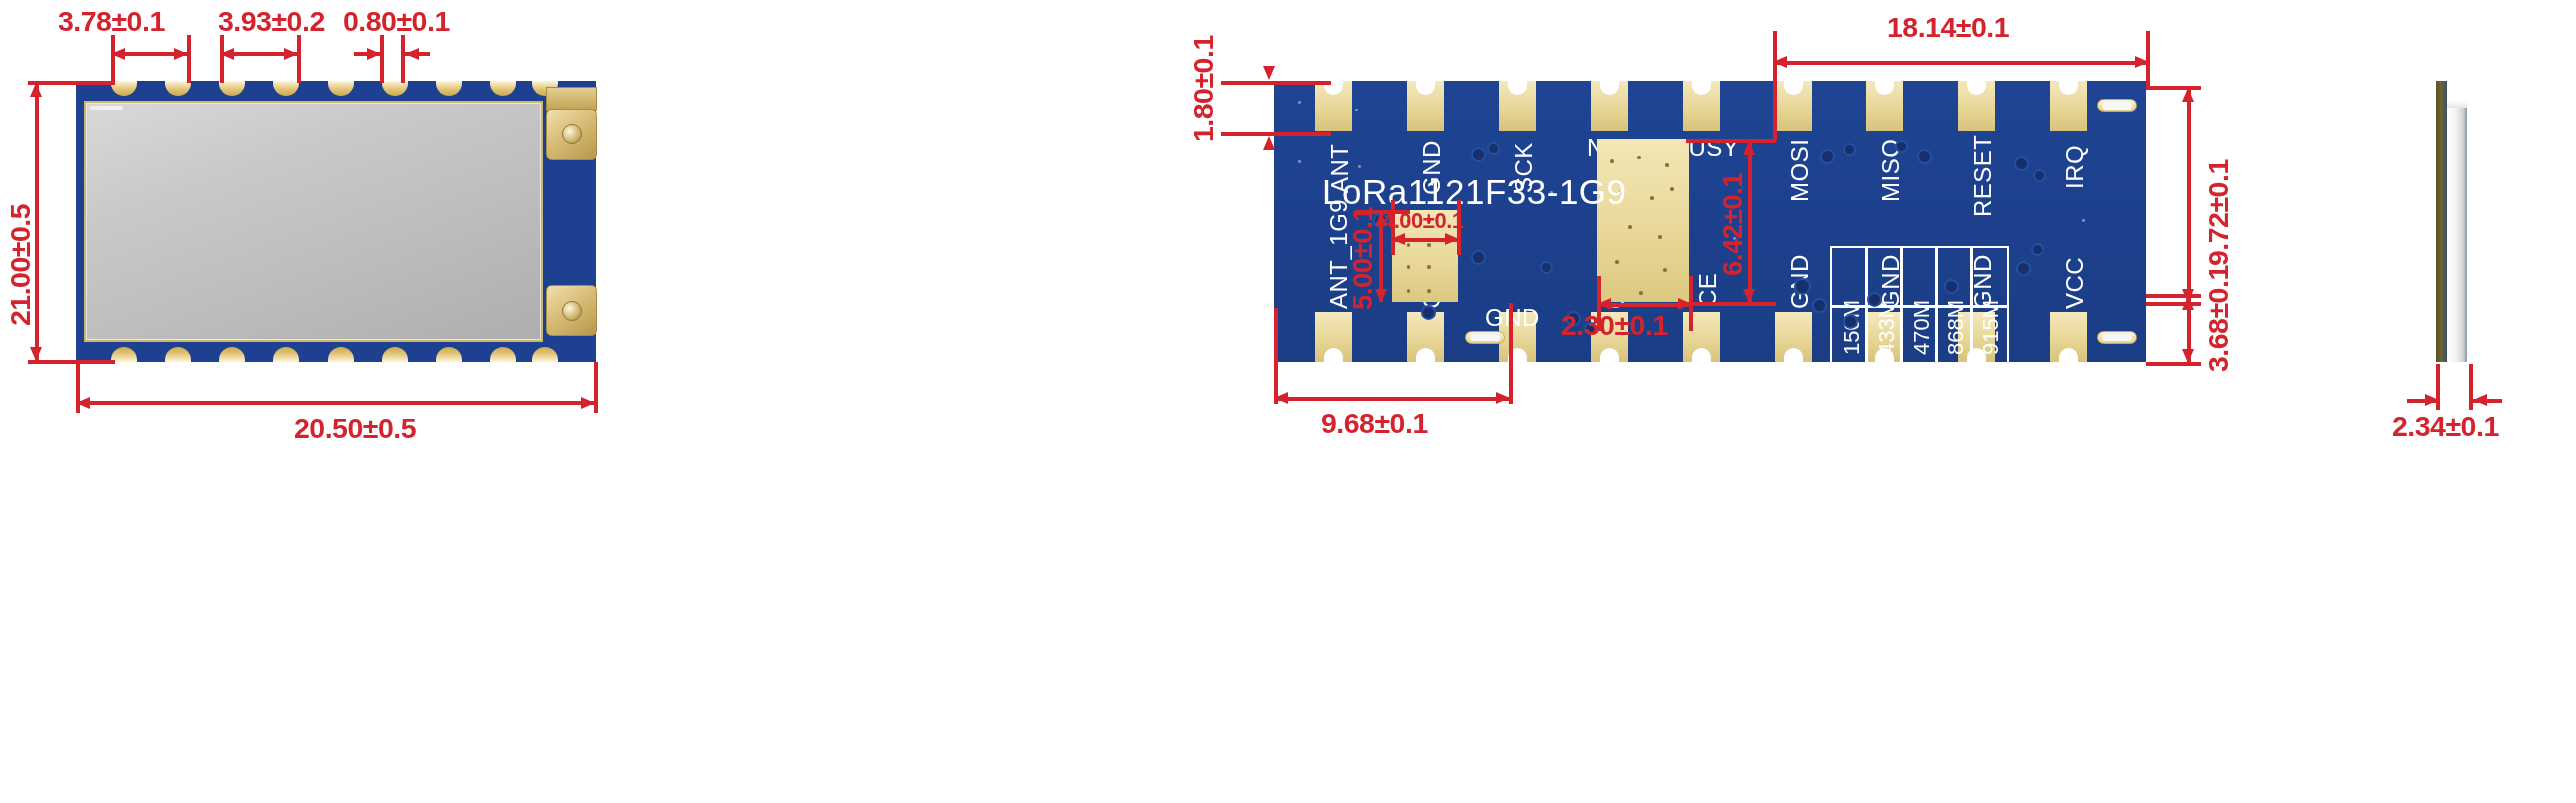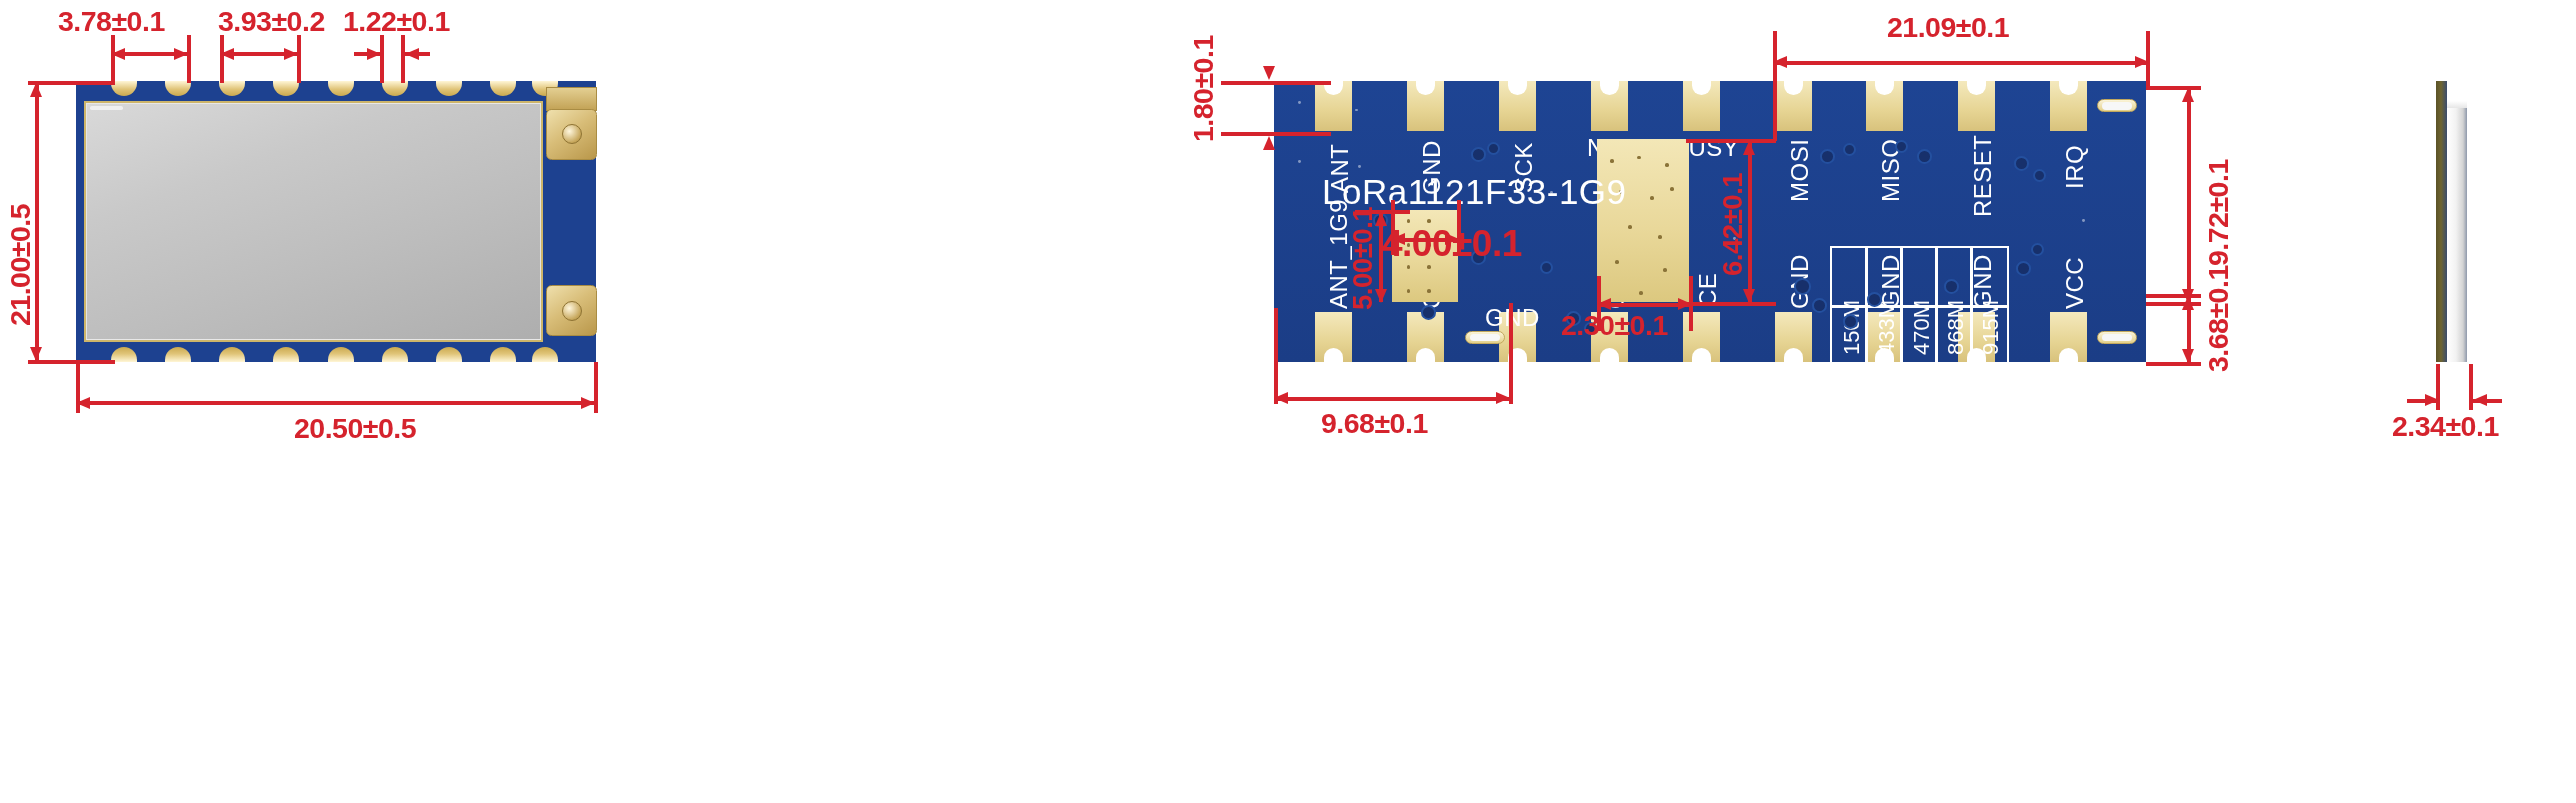--- a/index.html
+++ b/index.html
@@ -169,21 +169,21 @@
   <div class="arrow arr-l" style="left:220px;top:48px;"></div>
   <div class="arrow arr-r" style="left:284px;top:48px;"></div>
   <div class="dimtext" style="left:218px;top:4.6px;font-size:28.5px;">3.93±0.2</div>
 
   <div class="line-v" style="left:380px;top:35px;height:48px;"></div>
   <div class="line-v" style="left:401px;top:35px;height:48px;"></div>
   <div class="line-h" style="left:354px;top:52px;width:29px;"></div>
   <div class="line-h" style="left:401px;top:52px;width:29px;"></div>
   <div class="arrow arr-r" style="left:367px;top:48px;"></div>
   <div class="arrow arr-l" style="left:405px;top:48px;"></div>
-  <div class="dimtext" style="left:343px;top:4.6px;font-size:28.5px;">1.22±0.1</div>
+  <div class="dimtext" style="left:343px;top:4.6px;font-size:28.5px;">0.80±0.1</div>
 
   <div class="line-h" style="left:27.6px;top:81px;width:87px;"></div>
   <div class="line-h" style="left:27.6px;top:360px;width:87px;"></div>
   <div class="line-v" style="left:35px;top:81px;height:281px;"></div>
   <div class="arrow arr-u" style="left:30px;top:83px;"></div>
   <div class="arrow arr-d" style="left:30px;top:347px;"></div>
   <div class="dimtext vert" style="left:3.7px;top:326px;font-size:28.5px;transform:rotate(-90deg);">21.00±0.5</div>
 
   <div class="line-v" style="left:76px;top:362px;height:51px;"></div>
   <div class="line-v" style="left:594px;top:362px;height:51px;"></div>
@@ -314,21 +314,21 @@
   <div class="line-h" style="left:1221px;top:132px;width:110px;"></div>
   <div class="arrow arr-d" style="left:1263px;top:66px;"></div>
   <div class="arrow arr-u" style="left:1263px;top:136px;"></div>
   <div class="dimtext vert" style="left:1187px;top:142px;font-size:28.5px;transform:rotate(-90deg);">1.80±0.1</div>
 
   <div class="line-v" style="left:1773px;top:31px;height:55px;"></div>
   <div class="line-v" style="left:2146px;top:31px;height:55px;"></div>
   <div class="line-h" style="left:1773px;top:61px;width:377px;"></div>
   <div class="arrow arr-l" style="left:1773px;top:56px;"></div>
   <div class="arrow arr-r" style="left:2135px;top:56px;"></div>
-  <div class="dimtext" style="left:1887px;top:11px;font-size:28.5px;">21.09±0.1</div>
+  <div class="dimtext" style="left:1887px;top:11px;font-size:28.5px;">18.14±0.1</div>
 
   <div class="line-v" style="left:1773px;top:86px;height:55px;"></div>
   <div class="line-h" style="left:1686px;top:139px;width:90px;"></div>
   <div class="line-h" style="left:1686px;top:302px;width:90px;"></div>
   <div class="line-v" style="left:1748px;top:139px;height:163px;"></div>
   <div class="arrow arr-u" style="left:1743px;top:141px;"></div>
   <div class="arrow arr-d" style="left:1743px;top:289px;"></div>
   <div class="dimtext vert" style="left:1717px;top:276px;font-size:27.6px;transform:rotate(-90deg);">6.42±0.1</div>
 
   <div class="line-v" style="left:1597px;top:276px;height:55px;"></div>
@@ -336,21 +336,21 @@
   <div class="line-h" style="left:1597px;top:303px;width:94px;"></div>
   <div class="arrow arr-l" style="left:1597px;top:298px;"></div>
   <div class="arrow arr-r" style="left:1678px;top:298px;"></div>
   <div class="dimtext" style="left:1561px;top:309px;font-size:28.5px;">2.30±0.1</div>
 
   <div class="line-v" style="left:1391px;top:200px;height:55px;"></div>
   <div class="line-v" style="left:1457px;top:200px;height:55px;"></div>
   <div class="line-h" style="left:1391px;top:238px;width:68px;"></div>
   <div class="arrow arr-l" style="left:1391px;top:233px;"></div>
   <div class="arrow arr-r" style="left:1445px;top:233px;"></div>
-  <div class="dimtext" style="left:1382px;top:223px;font-size:37px;">4.00±0.1</div>
+  <div class="dimtext" style="left:1382px;top:208px;font-size:22px;">4.00±0.1</div>
 
   <div class="line-h" style="left:1355px;top:210px;width:55px;"></div>
   <div class="line-v" style="left:1379px;top:210px;height:92px;"></div>
   <div class="arrow arr-u" style="left:1375px;top:212px;"></div>
   <div class="arrow arr-d" style="left:1375px;top:289px;"></div>
   <div class="dimtext vert" style="left:1347px;top:310px;font-size:27.6px;transform:rotate(-90deg);">5.00±0.1</div>
 
   <div class="line-h" style="left:2146px;top:86px;width:55px;"></div>
   <div class="line-h" style="left:2146px;top:302px;width:55px;"></div>
   <div class="line-v" style="left:2187px;top:86px;height:216px;"></div>

